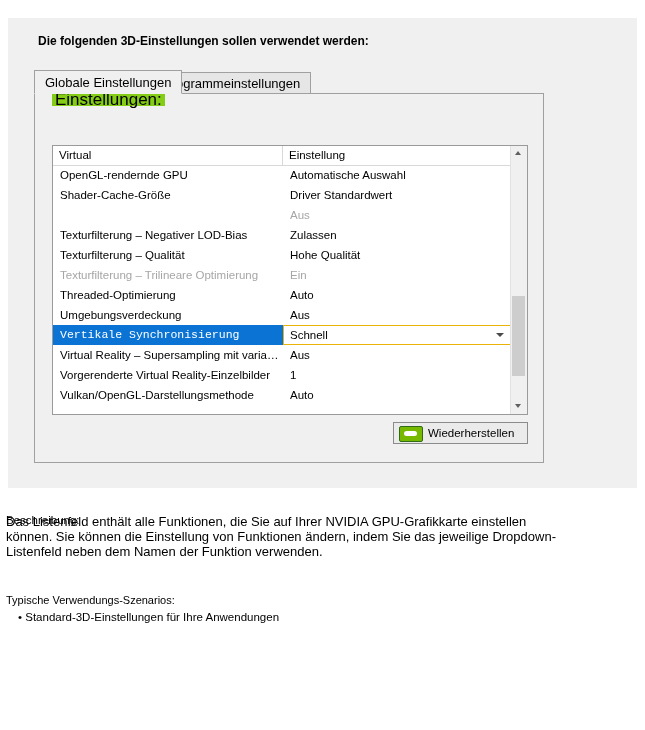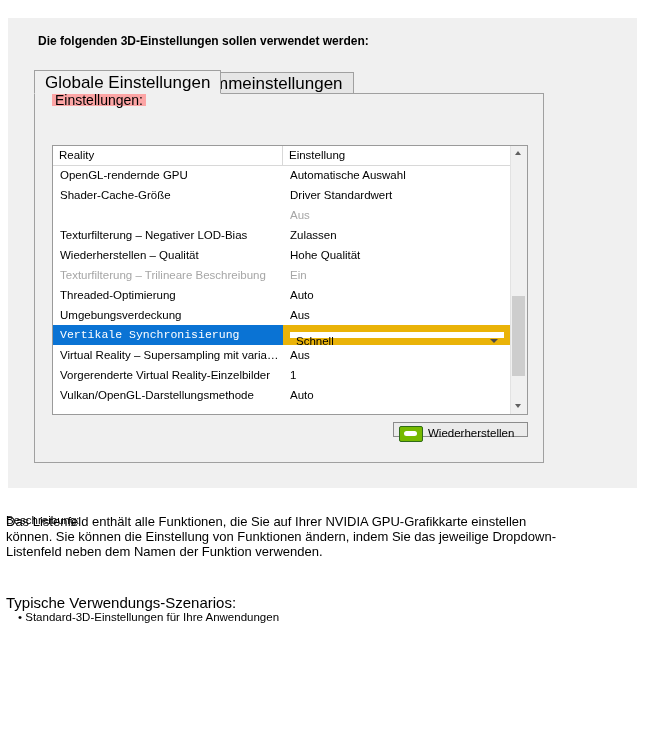--- a/index.html
+++ b/index.html
@@ -47,21 +47,21 @@
     top: 54px;
     width: 510px;
     height: 22px;
   }
   .tab {
     position: absolute;
     top: 0;
     height: 21px;
     line-height: 21px;
     padding: 0 10px;
-    font-size: 17px;
+    font-size: 13px;
     border: 1px solid #a0a0a0;
     border-bottom: none;
     background: #e6e6e6;
     color: #000;
     box-sizing: border-box;
     white-space: nowrap;
   }
   .tab.active {
     background: #f0f0f0;
     border-bottom: 1px solid #f0f0f0;
@@ -81,23 +81,23 @@
     width: 510px;
     height: 370px;
     border: 1px solid #a0a0a0;
     background: #f0f0f0;
     box-sizing: border-box;
   }
   .group-label {
     position: absolute;
     left: 44px;
     top: 76px;
-    background: #fca5a5;
+    background: #84cc16;
     padding: 0 3px;
-    font-size: 14px;
+    font-size: 17px;
     line-height: 12px;
   }
 
   
   .listwrap {
     position: absolute;
     left: 44px;
     top: 127px;
     width: 476px;
     height: 270px;
@@ -165,21 +165,21 @@
   .row.selected .fn { color: #ffffff; font-family: Liberation Mono, monospace; }
 
   
   .row-combo {
     position: absolute;
     left: 230px;
     top: 0;
     right: 0;
     height: 20px;
     background: #ffffff;
-    border: 7px solid #eab308;
+    border: 1px solid #eab308;
     box-sizing: border-box;
   }
   .row-combo .cval {
     position: absolute;
     left: 6px;
     top: 0;
     line-height: 18px;
     color: #000;
   }
   .combo-arrow {
@@ -229,21 +229,21 @@
     height: 80px;
     background: #cdcdcd;
   }
 
   
   .restore-btn {
     position: absolute;
     left: 385px;
     top: 404px;
     width: 135px;
-    height: 15px;
+    height: 22px;
     border: 1px solid #8b8b8b;
     background: #ebebeb;
     box-sizing: border-box;
     font-size: 11.5px;
   }
   .restore-label {
     position: absolute;
     left: 34px;
     top: 0;
     line-height: 20px;
@@ -282,21 +282,21 @@
     left: 6px;
     top: 514px;
     width: 556px;
     font-size: 13px;
     line-height: 15px;
   }
   .scen-title {
     position: absolute;
     left: 6px;
     top: 594px;
-    font-size: 15px;
+    font-size: 11px;
   }
   .scen-item {
     position: absolute;
     left: 18px;
     top: 611px;
     font-size: 11.5px;
   }
 </style>
 </head>
 <body>
@@ -310,21 +310,21 @@
       <div class="tab t0 active">Globale Einstellungen</div>
       <div class="tab t1">Programmeinstellungen</div>
     </div>
 
     <div class="groupbox"></div>
     <div class="group-label">Einstellungen:</div>
 
     <div class="listwrap">
 
       <div class="list-header">
-        <div class="hdr-cell c0">Reality</div>
+        <div class="hdr-cell c0">Virtual</div>
         <div class="hdr-cell c1">Einstellung</div>
       </div>
 
       <div class="rows">
 
         <div class="row">
           <span class="fn">OpenGL-rendernde GPU</span>
           <span class="val">Automatische Auswahl</span>
         </div>
 
@@ -336,26 +336,26 @@
         <div class="row dim">
           <span class="val">Aus</span>
         </div>
 
         <div class="row">
           <span class="fn">Texturfilterung – Negativer LOD-Bias</span>
           <span class="val">Zulassen</span>
         </div>
 
         <div class="row">
-          <span class="fn">Wiederherstellen – Qualität</span>
+          <span class="fn">Texturfilterung – Qualität</span>
           <span class="val">Hohe Qualität</span>
         </div>
 
         <div class="row dim">
-          <span class="fn">Texturfilterung – Trilineare Beschreibung</span>
+          <span class="fn">Texturfilterung – Trilineare Optimierung</span>
           <span class="val">Ein</span>
         </div>
 
         <div class="row">
           <span class="fn">Threaded-Optimierung</span>
           <span class="val">Auto</span>
         </div>
 
         <div class="row">
           <span class="fn">Umgebungsverdeckung</span>

